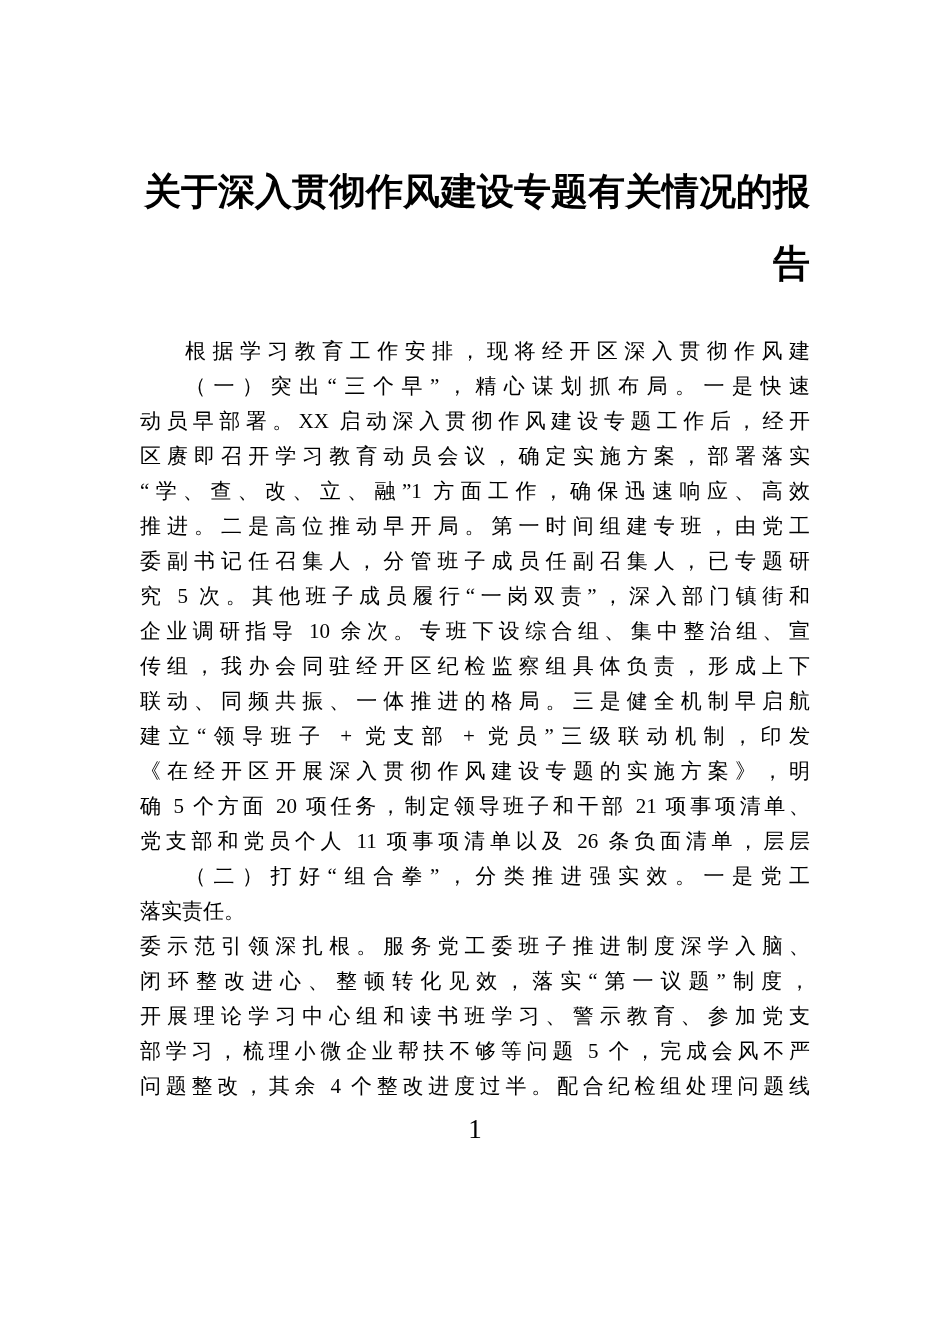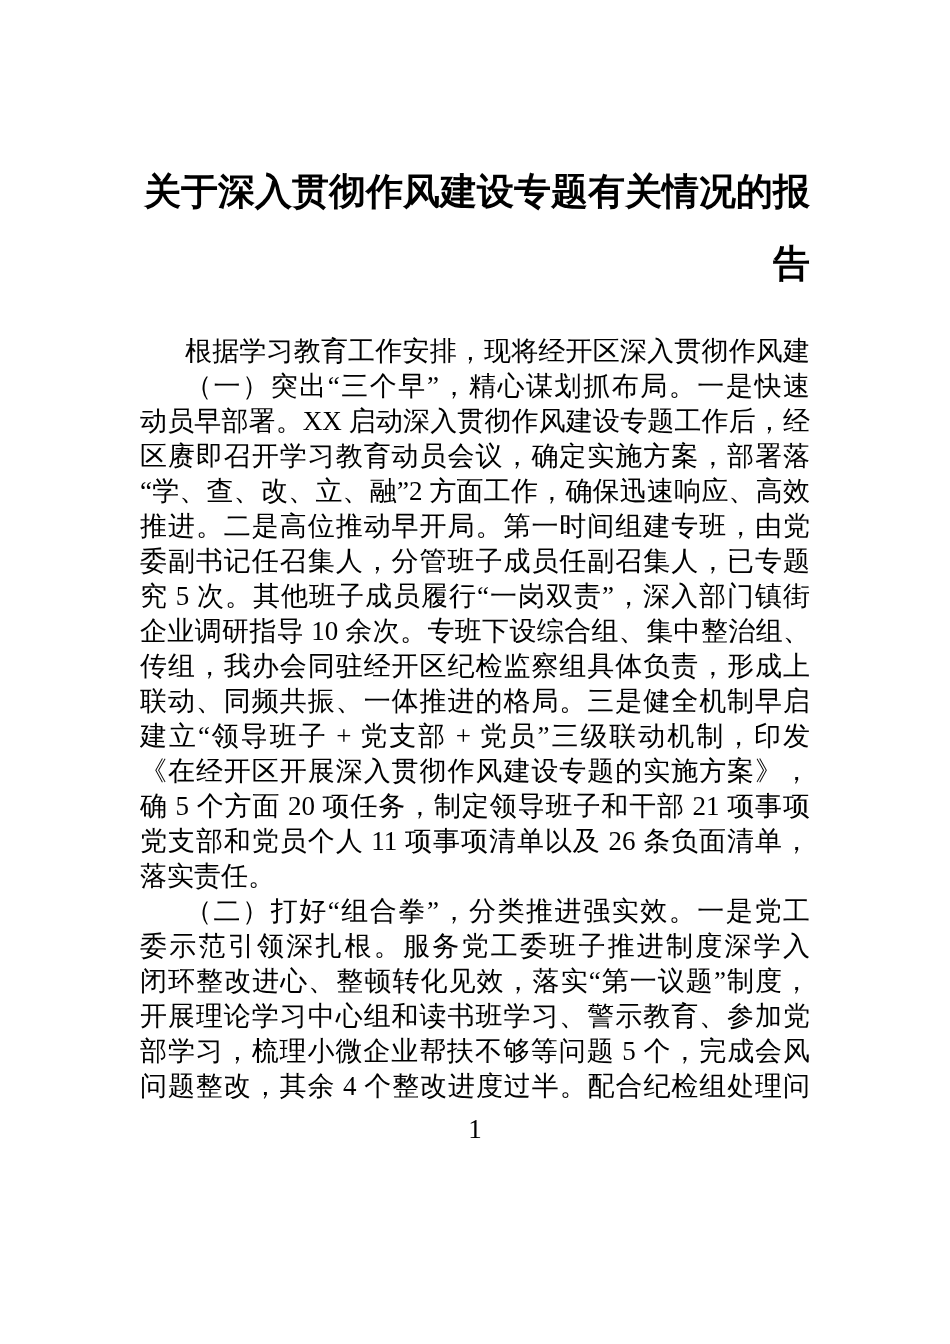--- a/index.html
+++ b/index.html
@@ -22,21 +22,21 @@
     margin: 0 0 34px 0;
     font-family: "Liberation Sans", sans-serif;
     font-weight: 700;
     font-size: 37px;
     line-height: 72px;
     text-align: right;
     color: #000000;
   }
   .doc-body {
     font-family: "Liberation Serif", serif;
-    font-size: 27px;
+    font-size: 21px;
     line-height: 35px;
     color: #000000;
   }
   .tl {
     height: 35px;
     overflow: hidden;
     text-align: justify;
     text-align-last: justify;
     word-break: break-all;
   }
@@ -59,33 +59,33 @@
 <body>
 
 <div class="page">
   <h1 class="doc-title">关于深入贯彻作风建设专题有关情况的报告</h1>
 
   <div class="doc-body">
       <div class="tl indent">根据学习教育工作安排，现将经开区深入贯彻作风建</div>
       <div class="tl indent">（一）突出“三个早”，精心谋划抓布局。一是快速</div>
       <div class="tl">动员早部署。XX 启动深入贯彻作风建设专题工作后，经开</div>
       <div class="tl">区赓即召开学习教育动员会议，确定实施方案，部署落实</div>
-      <div class="tl">“学、查、改、立、融”2 方面工作，确保迅速响应、高效</div>
+      <div class="tl">“学、查、改、立、融”1 方面工作，确保迅速响应、高效</div>
       <div class="tl">推进。二是高位推动早开局。第一时间组建专班，由党工</div>
       <div class="tl">委副书记任召集人，分管班子成员任副召集人，已专题研</div>
       <div class="tl">究 5 次。其他班子成员履行“一岗双责”，深入部门镇街和</div>
       <div class="tl">企业调研指导 10 余次。专班下设综合组、集中整治组、宣</div>
       <div class="tl">传组，我办会同驻经开区纪检监察组具体负责，形成上下</div>
       <div class="tl">联动、同频共振、一体推进的格局。三是健全机制早启航</div>
       <div class="tl">建立“领导班子 + 党支部 + 党员”三级联动机制，印发</div>
       <div class="tl">《在经开区开展深入贯彻作风建设专题的实施方案》，明</div>
       <div class="tl">确 5 个方面 20 项任务，制定领导班子和干部 21 项事项清单、</div>
       <div class="tl">党支部和党员个人 11 项事项清单以及 26 条负面清单，层层</div>
+      <div class="tl indent">（二）打好“组合拳”，分类推进强实效。一是党工</div>
       <div class="tl end">落实责任。</div>
-      <div class="tl indent">（二）打好“组合拳”，分类推进强实效。一是党工</div>
       <div class="tl">委示范引领深扎根。服务党工委班子推进制度深学入脑、</div>
       <div class="tl">闭环整改进心、整顿转化见效，落实“第一议题”制度，</div>
       <div class="tl">开展理论学习中心组和读书班学习、警示教育、参加党支</div>
       <div class="tl">部学习，梳理小微企业帮扶不够等问题 5 个，完成会风不严</div>
       <div class="tl">问题整改，其余 4 个整改进度过半。配合纪检组处理问题线</div>
     </div>
 
   <div class="page-num">1</div>
 </div>
 

